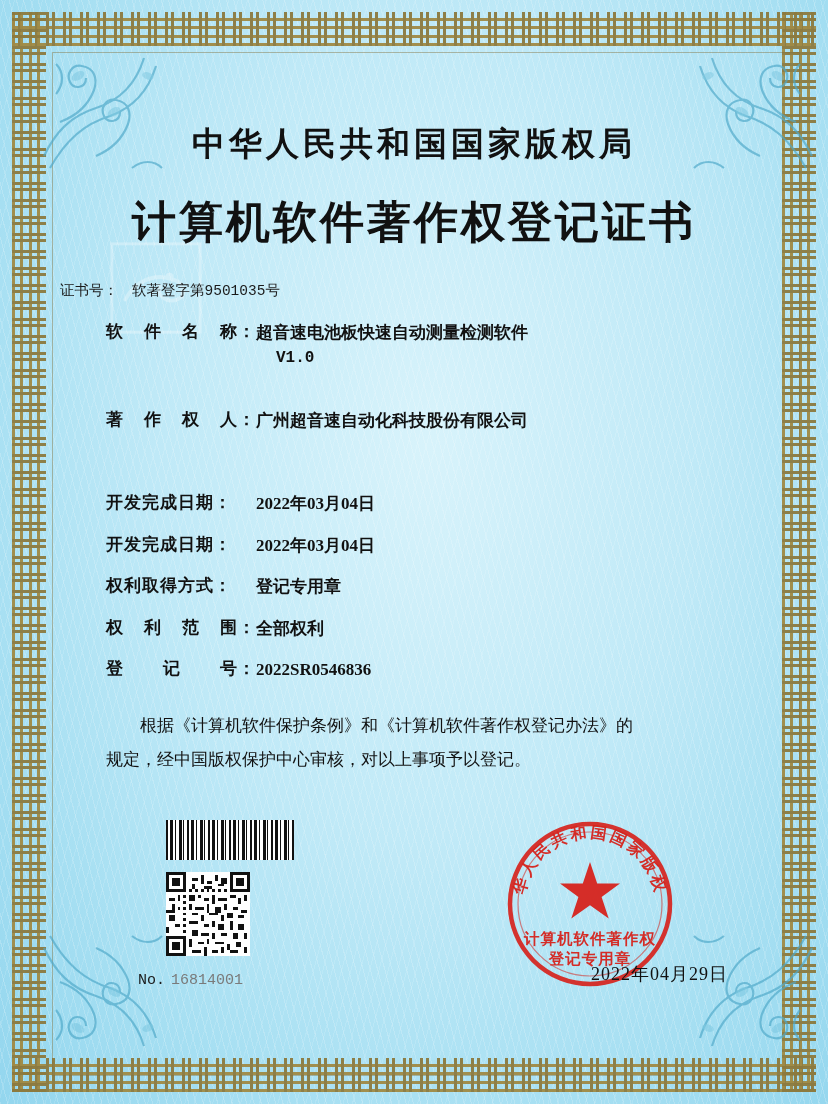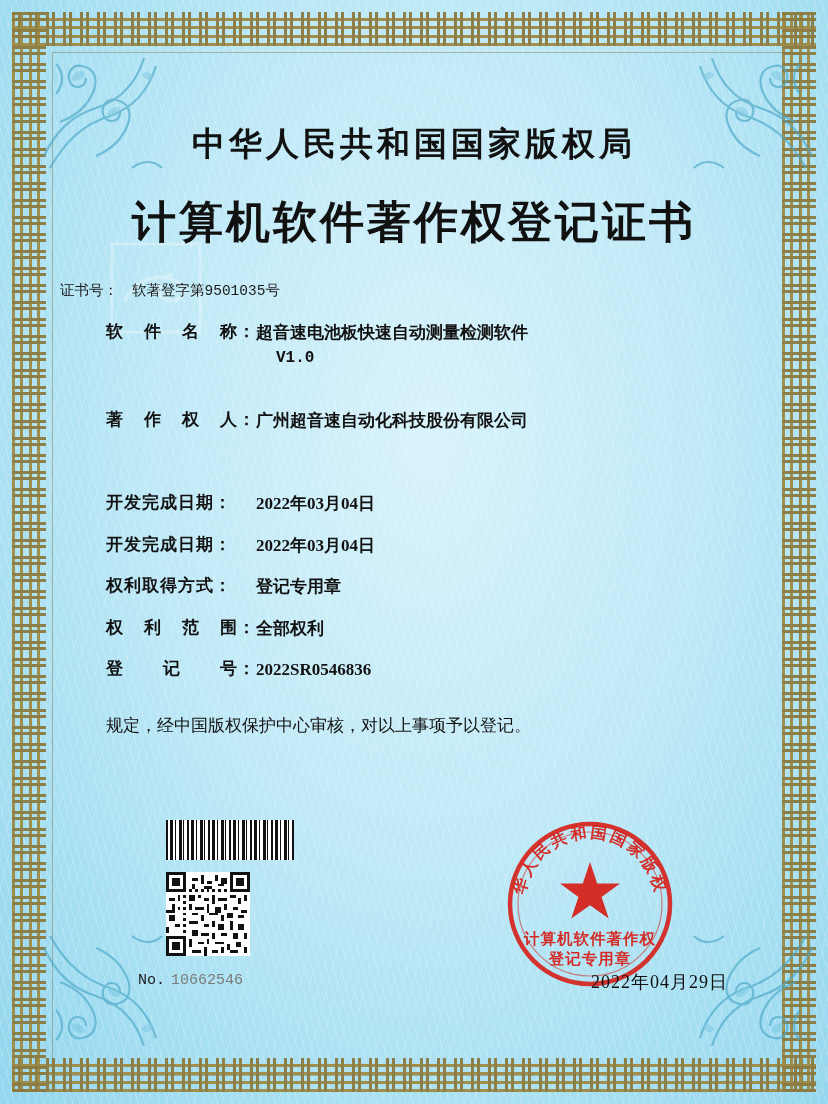--- a/index.html
+++ b/index.html
@@ -244,21 +244,21 @@
     position: absolute;
     right: 92px;
     top: 4px;
     width: 172px;
     height: 172px;
   }
 
   .issue-date {
     position: absolute;
     right: 40px;
-    top: 156px;
+    top: 148px;
     font-family: "Liberation Serif", "DejaVu Serif", serif;
     font-size: 18px;
     color: #111;
     letter-spacing: 1px;
   }
 </style>
 </head>
 <body>
 
 <div class="certificate">
@@ -418,20 +418,21 @@
           <span>登</span>
             <span>记</span>
             <span>号：</span>
         </div>
         <div class="field-value">2022SR0546836</div>
       </div>
 
     </div>
 
     <div class="statement">
+      <span class="indent">根据《计算机软件保护条例》和《计算机软件著作权登记办法》的</span>
       <span>规定，经中国版权保护中心审核，对以上事项予以登记。</span>
     </div>
 
     <div class="footer">
 
       <div class="barcode"></div>
 
       <div class="qr">
         <svg viewBox="0 0 29 29" xmlns="http://www.w3.org/2000/svg" shape-rendering="crispEdges">
           <rect width="29" height="29" fill="#ffffff"></rect>
@@ -529,21 +530,21 @@
               <rect x="13" y="26" width="1" height="3"></rect>
             <rect x="16" y="27" width="2" height="1"></rect>
               <rect x="19" y="26" width="1" height="2"></rect>
             <rect x="22" y="27" width="3" height="1"></rect>
               <rect x="27" y="26" width="1" height="2"></rect>
           </g>
         </svg>
       </div>
 
       <div class="serial">
-        <span class="serial-prefix">No.</span><span>10662546</span>
+        <span class="serial-prefix">No.</span><span>16814001</span>
       </div>
 
       <div class="seal">
         <svg viewBox="0 0 172 172" xmlns="http://www.w3.org/2000/svg">
           <defs>
             <path id="sealArcTop" d="M 20 86 A 66 66 0 0 1 152 86"></path>
           </defs>
           <circle cx="86" cy="86" r="80" fill="none" stroke="#d6231c" stroke-width="4.5" opacity="0.92"></circle>
           <circle cx="86" cy="86" r="72" fill="none" stroke="#d6231c" stroke-width="1.2" opacity="0.55"></circle>
           <text font-family="'Liberation Serif', serif" font-size="16" font-weight="bold" fill="#d6231c" opacity="0.95" letter-spacing="3">

